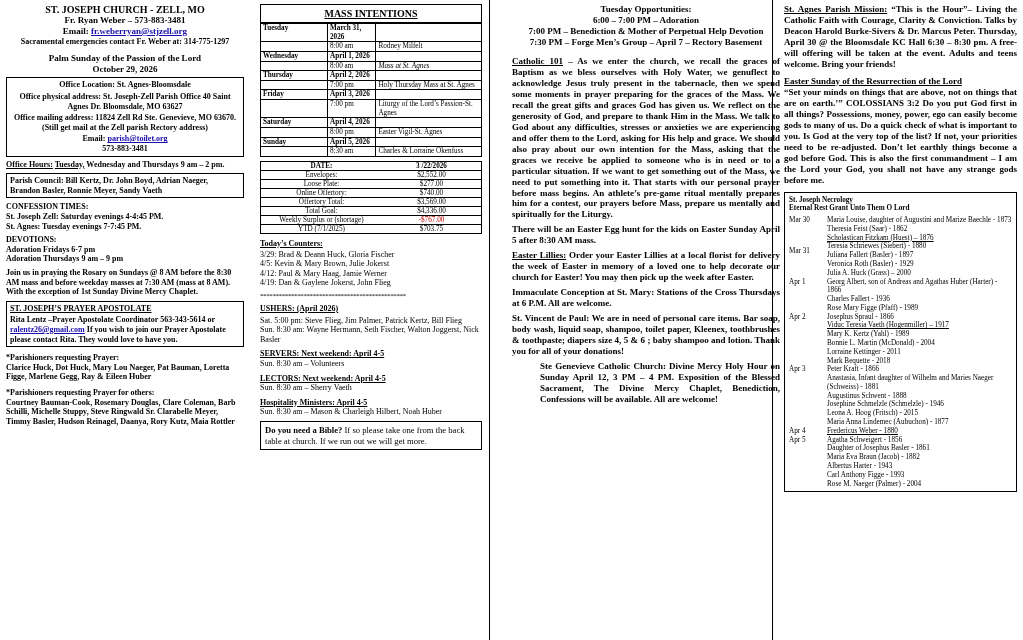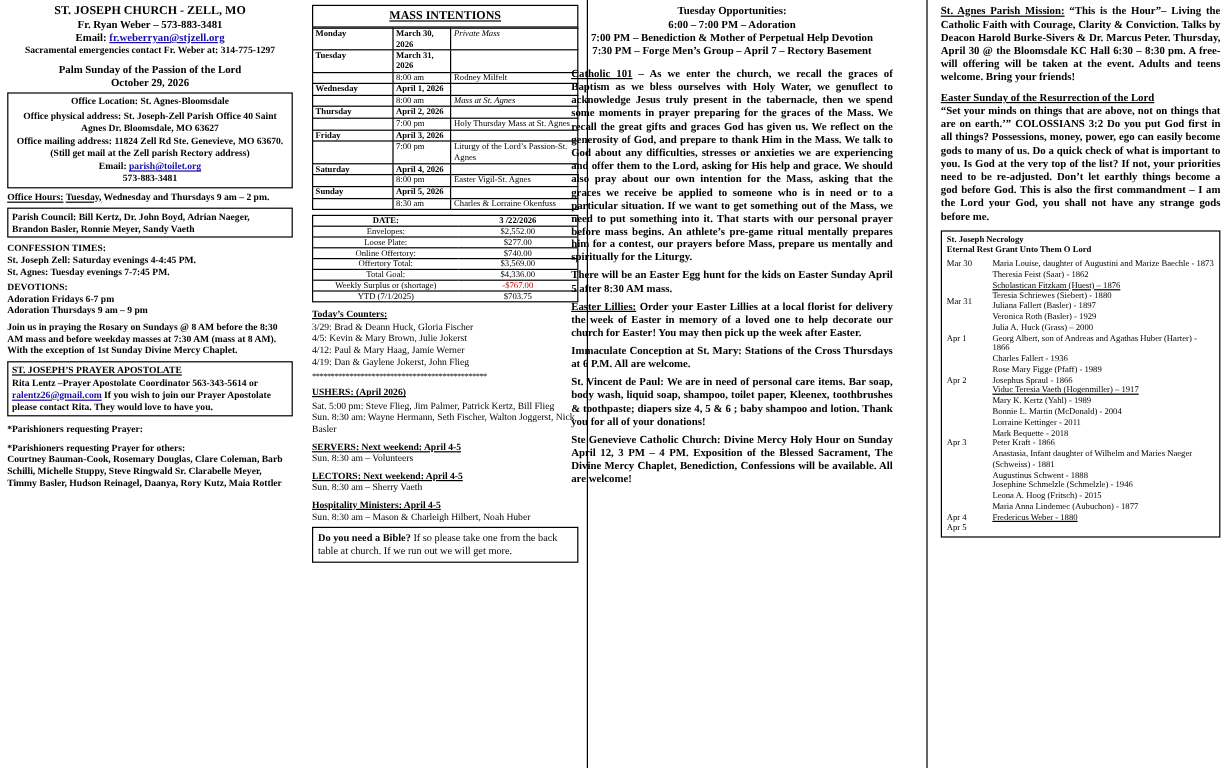--- a/index.html
+++ b/index.html
@@ -1,21 +1,21 @@
 <!DOCTYPE html>
 <html><head>
 <meta charset="utf-8">
 <style>
   html,body{margin:0;padding:0;}
   body{width:1023px;height:640px;background:#ffffff;font-family:"Liberation Serif",serif;color:#000;}
   .page{position:relative;width:1023px;height:640px;overflow:hidden;}
   .col{position:absolute;top:0;box-sizing:border-box;}
   .c1{left:0;width:250px;padding:4px 6px;}
   .c2{left:256px;width:230px;padding:4px 4px;}
-  .c3{left:470px;width:280px;padding:4px 6px;}
+  .c3{left:506px;width:280px;padding:4px 6px;}
   .c4{left:778px;width:245px;padding:4px 6px;}
   .divider{position:absolute;top:0;bottom:0;width:1px;background:#000;}
   .d1{left:489px;}
   .d2{left:772px;}
   .ctr{text-align:center;}
   .b{font-weight:bold;}
   .u{text-decoration:underline;}
   .i{font-style:italic;}
   .t8{font-size:8px;line-height:1.2;}
   .t9{font-size:9px;line-height:1.22;}
@@ -88,34 +88,30 @@
     <p class="t8 b" style="margin-top:4px;">Join us in praying the Rosary on Sundays @ 8 AM before the 8:30 AM mass and before weekday masses at 7:30 AM (mass at 8 AM). With the exception of 1st Sunday Divine Mercy Chaplet.</p>
 
     <div class="box">
       <div class="t8 b u">ST. JOSEPH’S PRAYER APOSTOLATE</div>
       <div class="t8 b" style="margin-top:2px;">
         <span>Rita Lentz –Prayer Apostolate Coordinator 563-343-5614 or </span><span class="link">ralentz26@gmail.com</span><span>  If you wish to join our Prayer Apostolate please contact Rita. They would love to have you.</span>
       </div>
     </div>
 
     <p class="t8 b nomarg" style="margin-top:6px;">*Parishioners requesting Prayer:</p>
+    <p class="t8 b">Clarice Huck, Dot Huck, Mary Lou Naeger, Pat Bauman, Loretta Figge, Marlene Gegg, Ray &amp; Eileen Huber</p>
 
     <p class="t8 b nomarg" style="margin-top:6px;">*Parishioners requesting Prayer for others:</p>
     <p class="t8 b">Courtney Bauman-Cook, Rosemary Douglas, Clare Coleman, Barb Schilli, Michelle Stuppy, Steve Ringwald Sr. Clarabelle Meyer, Timmy Basler, Hudson Reinagel, Daanya, Rory Kutz, Maia Rottler</p>
   </div>
 
   <div class="col c2">
     <div class="mass-head">MASS  INTENTIONS</div>
     <table class="masstbl">
       <tbody>
-        <tr>
-            <td class="day b">Monday</td>
-            <td class="b">March 30, 2026</td>
-            <td class="i">Private Mass</td>
-          </tr>
         <tr>
             <td class="day b">Tuesday</td>
             <td class="b">March 31, 2026</td>
             <td></td>
           </tr>
         <tr>
             <td class="day"></td>
             <td>8:00 am</td>
             <td>Rodney Milfelt</td>
           </tr>
@@ -255,21 +251,21 @@
     <p class="t9 b" style="text-align:justify;">
       <span class="u">Easter Lillies:</span><span>  Order your Easter Lillies at a local florist for delivery the week of Easter in memory of a loved one to help decorate our church for Easter! You may then pick up the week after Easter.</span>
     </p>
 
     <p class="t9 b" style="text-align:justify;">Immaculate Conception at St. Mary:  Stations of the Cross Thursdays at 6 P.M. All are welcome.</p>
 
     <p class="t9 b" style="text-align:justify;">
       <span>St. Vincent de Paul:</span><span>  We are in need of personal care items. Bar soap, body wash, liquid soap, shampoo, toilet paper, Kleenex, toothbrushes &amp; toothpaste; diapers size 4, 5 &amp; 6 ; baby shampoo and lotion. Thank you for all of your donations!</span>
     </p>
 
-    <p class="t9 b" style="text-align:justify;">
+    <p class="t9 b" style="text-align:justify;margin-left:28px;">
       <span>Ste Genevieve Catholic Church:</span><span>  Divine Mercy Holy Hour on Sunday April 12, 3 PM – 4 PM. Exposition of the Blessed Sacrament, The Divine Mercy Chaplet, Benediction, Confessions will be available. All are welcome!</span>
     </p>
   </div>
 
   <div class="col c4">
     <p class="t9 b" style="text-align:justify;">
       <span class="u">St. Agnes Parish Mission:</span><span>  “This is the Hour”– Living the Catholic Faith with Courage, Clarity &amp; Conviction. Talks by Deacon Harold Burke-Sivers &amp; Dr. Marcus Peter. Thursday, April 30 @ the Bloomsdale KC Hall 6:30 – 8:30 pm. A free-will offering will be taken at the event. Adults and teens welcome. Bring your friends!</span>
     </p>
 
     <p class="t9 b u nomarg" style="margin-top:6px;">Easter Sunday of the Resurrection of the Lord</p>
@@ -327,16 +323,24 @@
         </div>
       </div>
       <div style="display:flex;">
         <div style="width:38px;flex:0 0 38px;">Apr 4</div>
         <div>
           <div class="u">Fredericus Weber - 1880</div>
         </div>
       </div>
       <div style="display:flex;">
         <div style="width:38px;flex:0 0 38px;">Apr 5</div>
+        <div>
+          <div>Agatha Schweigert - 1856</div>
+          <div>Daughter of Josephus Basler - 1861</div>
+          <div>Maria Eva Braun (Jacob) - 1882</div>
+          <div>Albertus Harter - 1943</div>
+          <div>Carl Anthony Figge - 1993</div>
+          <div>Rose M. Naeger (Palmer) - 2004</div>
+        </div>
       </div>
     </div>
   </div>
 </div>
 
 </body></html>

